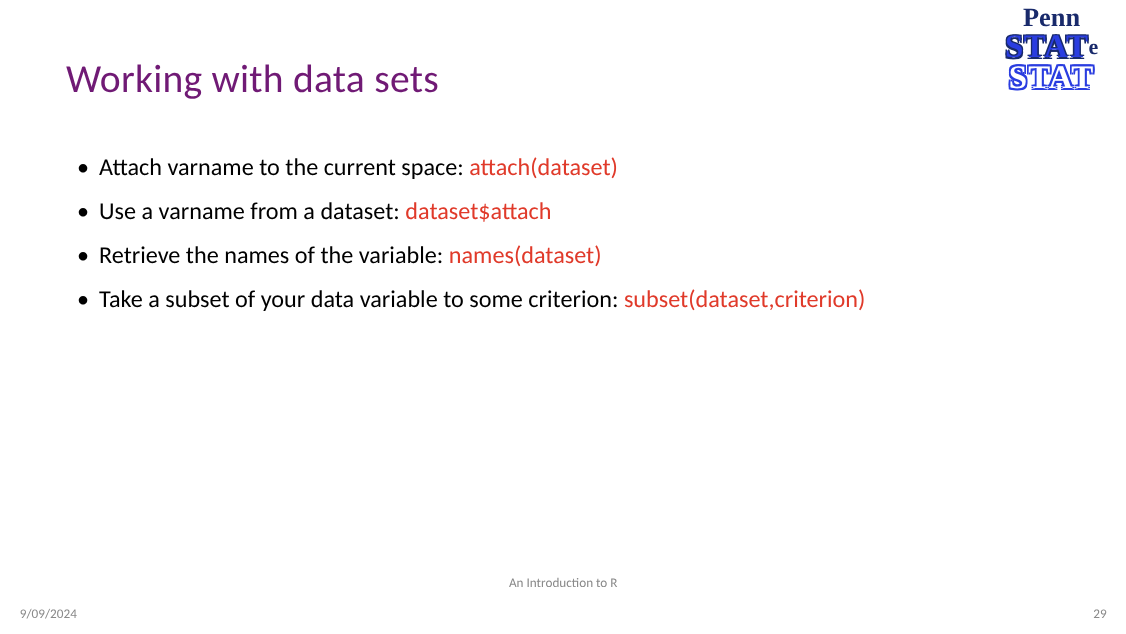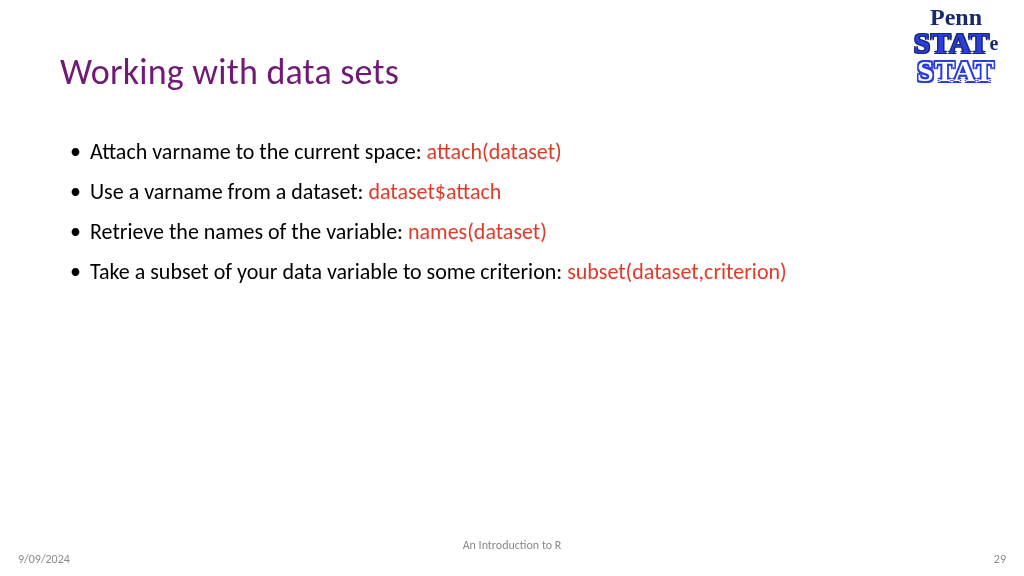--- a/index.html
+++ b/index.html
@@ -83,21 +83,21 @@
       font-size: 12px;
       color: #8a8a8a;
       display: flex;
       justify-content: space-between;
       align-items: flex-end;
     }
     .footer .center {
       position: absolute;
       left: 50%;
       transform: translateX(-50%);
-      bottom: 14px;
+      bottom: 28px;
     }
   </style>
 </head>
 <body>
 
 <div class="slide">
 
   <div class="logo">
     <div class="l1">Penn</div>
     <div class="l2">

